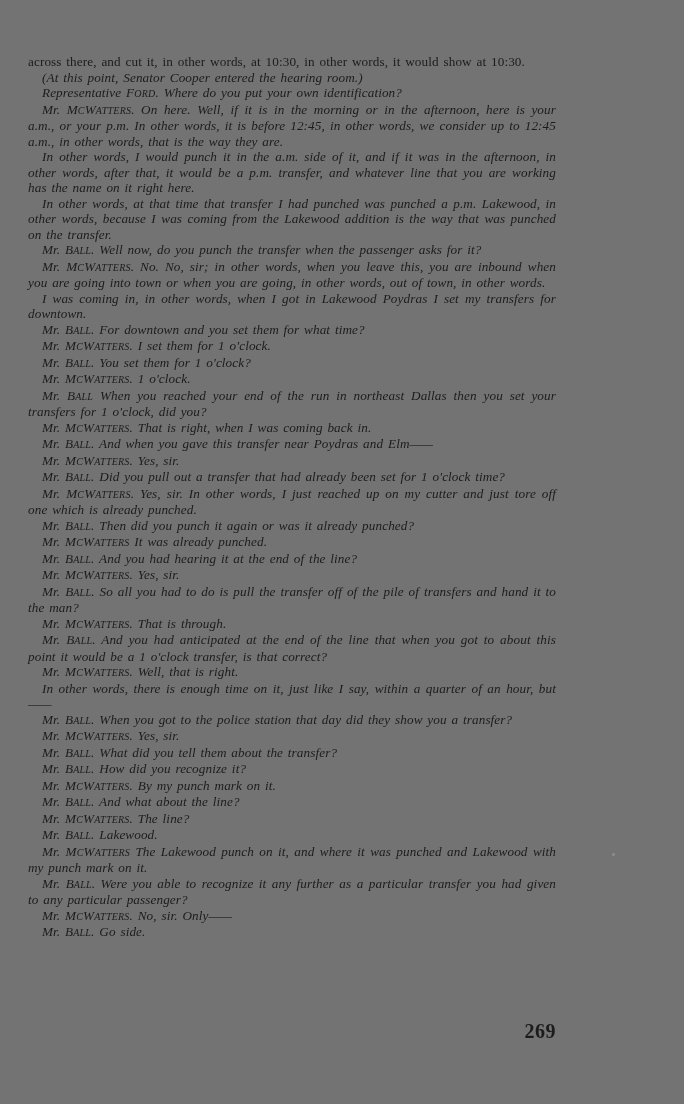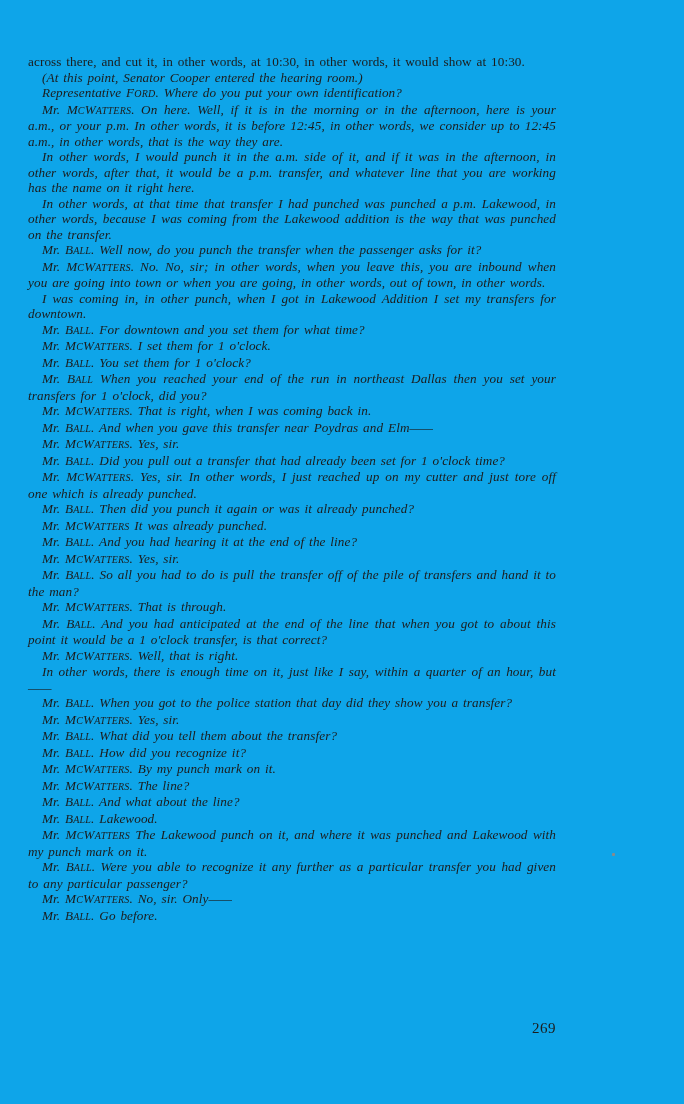--- a/index.html
+++ b/index.html
@@ -10,21 +10,21 @@
     width: 684px;
     height: 1104px;
     background: #ffffff;
     overflow: hidden;
     position: relative;
   }
   .page {
     position: relative;
     width: 684px;
     height: 1104px;
-    background: #0ea5e9;
+    background: #737373;
   }
   .text-block {
     position: absolute;
     left: 28px;
     top: 54px;
     width: 528px;
     color: #1c1c1c;
     font-family: "Liberation Serif", "DejaVu Serif", serif;
     font-size: 13.2px;
     line-height: 15.5px;
@@ -45,22 +45,22 @@
     letter-spacing: 0.2px;
   }
   .page-number {
     position: absolute;
     left: 28px;
     top: 1020px;
     width: 528px;
     text-align: right;
     color: #1c1c1c;
     font-family: "Liberation Serif", "DejaVu Serif", serif;
-    font-size: 15px;
-    font-weight: 400;
+    font-size: 20px;
+    font-weight: 700;
     letter-spacing: 0.5px;
   }
   .speck {
     position: absolute;
     left: 612px;
     top: 853px;
     width: 3px;
     height: 3px;
     background: #8a8a8a;
     border-radius: 1px;
@@ -72,47 +72,48 @@
 <div class="page">
   <div class="text-block" style="color: rgb(28, 28, 28);">
       <p class="para"><span>across there, and cut it, in other words, at 10:30, in other words, it would show at 10:30.</span></p>
       <p class="para indent"><span>(At this point, Senator Cooper entered the hearing room.)</span></p>
       <p class="para indent"><span>Representative </span><span class="speaker">F<span class="smcp">O</span><span class="smcp">R</span><span class="smcp">D</span></span><span>. Where do you put your own identification?</span></p>
       <p class="para indent"><span>Mr. </span><span class="speaker">M<span class="smcp">C</span>W<span class="smcp">A</span><span class="smcp">T</span><span class="smcp">T</span><span class="smcp">E</span><span class="smcp">R</span><span class="smcp">S</span></span><span>. On here.  Well, if it is in the morning or in the afternoon, here is your a.m., or your p.m.  In other words, it is before 12:45, in other words, we consider up to 12:45 a.m., in other words, that is the way they are.</span></p>
       <p class="para indent"><span>In other words, I would punch it in the a.m. side of it, and if it was in the afternoon, in other words, after that, it would be a p.m. transfer, and whatever line that you are working has the name on it right here.</span></p>
       <p class="para indent"><span>In other words, at that time that transfer I had punched was punched a p.m. Lakewood, in other words, because I was coming from the Lakewood addition is the way that was punched on the transfer.</span></p>
       <p class="para indent"><span>Mr. </span><span class="speaker">B<span class="smcp">A</span><span class="smcp">L</span><span class="smcp">L</span></span><span>. Well now, do you punch the transfer when the passenger asks for it?</span></p>
       <p class="para indent"><span>Mr. </span><span class="speaker">M<span class="smcp">C</span>W<span class="smcp">A</span><span class="smcp">T</span><span class="smcp">T</span><span class="smcp">E</span><span class="smcp">R</span><span class="smcp">S</span></span><span>. No.  No, sir; in other words, when you leave this, you are inbound when you are going into town or when you are going, in other words, out of town, in other words.</span></p>
-      <p class="para indent"><span>I was coming in, in other punch, when I got in Lakewood Addition I set my transfers for downtown.</span></p>
+      <p class="para indent"><span>I was coming in, in other words, when I got in Lakewood Poydras I set my transfers for downtown.</span></p>
       <p class="para indent"><span>Mr. </span><span class="speaker">B<span class="smcp">A</span><span class="smcp">L</span><span class="smcp">L</span></span><span>. For downtown and you set them for what time?</span></p>
       <p class="para indent"><span>Mr. </span><span class="speaker">M<span class="smcp">C</span>W<span class="smcp">A</span><span class="smcp">T</span><span class="smcp">T</span><span class="smcp">E</span><span class="smcp">R</span><span class="smcp">S</span></span><span>. I set them for 1 o'clock.</span></p>
       <p class="para indent"><span>Mr. </span><span class="speaker">B<span class="smcp">A</span><span class="smcp">L</span><span class="smcp">L</span></span><span>. You set them for 1 o'clock?</span></p>
+      <p class="para indent"><span>Mr. </span><span class="speaker">M<span class="smcp">C</span>W<span class="smcp">A</span><span class="smcp">T</span><span class="smcp">T</span><span class="smcp">E</span><span class="smcp">R</span><span class="smcp">S</span></span><span>. 1 o'clock.</span></p>
       <p class="para indent"><span>Mr. </span><span class="speaker">B<span class="smcp">A</span><span class="smcp">L</span><span class="smcp">L</span></span><span> When you reached your end of the run in northeast Dallas then you set your transfers for 1 o'clock, did you?</span></p>
       <p class="para indent"><span>Mr. </span><span class="speaker">M<span class="smcp">C</span>W<span class="smcp">A</span><span class="smcp">T</span><span class="smcp">T</span><span class="smcp">E</span><span class="smcp">R</span><span class="smcp">S</span></span><span>. That is right, when I was coming back in.</span></p>
       <p class="para indent"><span>Mr. </span><span class="speaker">B<span class="smcp">A</span><span class="smcp">L</span><span class="smcp">L</span></span><span>. And when you gave this transfer near Poydras and Elm——</span></p>
       <p class="para indent"><span>Mr. </span><span class="speaker">M<span class="smcp">C</span>W<span class="smcp">A</span><span class="smcp">T</span><span class="smcp">T</span><span class="smcp">E</span><span class="smcp">R</span><span class="smcp">S</span></span><span>. Yes, sir.</span></p>
       <p class="para indent"><span>Mr. </span><span class="speaker">B<span class="smcp">A</span><span class="smcp">L</span><span class="smcp">L</span></span><span>. Did you pull out a transfer that had already been set for 1 o'clock time?</span></p>
       <p class="para indent"><span>Mr. </span><span class="speaker">M<span class="smcp">C</span>W<span class="smcp">A</span><span class="smcp">T</span><span class="smcp">T</span><span class="smcp">E</span><span class="smcp">R</span><span class="smcp">S</span></span><span>. Yes, sir.  In other words, I just reached up on my cutter and just tore off one which is already punched.</span></p>
       <p class="para indent"><span>Mr. </span><span class="speaker">B<span class="smcp">A</span><span class="smcp">L</span><span class="smcp">L</span></span><span>. Then did you punch it again or was it already punched?</span></p>
       <p class="para indent"><span>Mr. </span><span class="speaker">M<span class="smcp">C</span>W<span class="smcp">A</span><span class="smcp">T</span><span class="smcp">T</span><span class="smcp">E</span><span class="smcp">R</span><span class="smcp">S</span></span><span> It was already punched.</span></p>
       <p class="para indent"><span>Mr. </span><span class="speaker">B<span class="smcp">A</span><span class="smcp">L</span><span class="smcp">L</span></span><span>. And you had hearing it at the end of the line?</span></p>
       <p class="para indent"><span>Mr. </span><span class="speaker">M<span class="smcp">C</span>W<span class="smcp">A</span><span class="smcp">T</span><span class="smcp">T</span><span class="smcp">E</span><span class="smcp">R</span><span class="smcp">S</span></span><span>. Yes, sir.</span></p>
       <p class="para indent"><span>Mr. </span><span class="speaker">B<span class="smcp">A</span><span class="smcp">L</span><span class="smcp">L</span></span><span>. So all you had to do is pull the transfer off of the pile of transfers and hand it to the man?</span></p>
       <p class="para indent"><span>Mr. </span><span class="speaker">M<span class="smcp">C</span>W<span class="smcp">A</span><span class="smcp">T</span><span class="smcp">T</span><span class="smcp">E</span><span class="smcp">R</span><span class="smcp">S</span></span><span>. That is through.</span></p>
       <p class="para indent"><span>Mr. </span><span class="speaker">B<span class="smcp">A</span><span class="smcp">L</span><span class="smcp">L</span></span><span>. And you had anticipated at the end of the line that when you got to about this point it would be a 1 o'clock transfer, is that correct?</span></p>
       <p class="para indent"><span>Mr. </span><span class="speaker">M<span class="smcp">C</span>W<span class="smcp">A</span><span class="smcp">T</span><span class="smcp">T</span><span class="smcp">E</span><span class="smcp">R</span><span class="smcp">S</span></span><span>. Well, that is right.</span></p>
       <p class="para indent"><span>In other words, there is enough time on it, just like I say, within a quarter of an hour, but——</span></p>
       <p class="para indent"><span>Mr. </span><span class="speaker">B<span class="smcp">A</span><span class="smcp">L</span><span class="smcp">L</span></span><span>. When you got to the police station that day did they show you a transfer?</span></p>
       <p class="para indent"><span>Mr. </span><span class="speaker">M<span class="smcp">C</span>W<span class="smcp">A</span><span class="smcp">T</span><span class="smcp">T</span><span class="smcp">E</span><span class="smcp">R</span><span class="smcp">S</span></span><span>. Yes, sir.</span></p>
       <p class="para indent"><span>Mr. </span><span class="speaker">B<span class="smcp">A</span><span class="smcp">L</span><span class="smcp">L</span></span><span>. What did you tell them about the transfer?</span></p>
       <p class="para indent"><span>Mr. </span><span class="speaker">B<span class="smcp">A</span><span class="smcp">L</span><span class="smcp">L</span></span><span>. How did you recognize it?</span></p>
       <p class="para indent"><span>Mr. </span><span class="speaker">M<span class="smcp">C</span>W<span class="smcp">A</span><span class="smcp">T</span><span class="smcp">T</span><span class="smcp">E</span><span class="smcp">R</span><span class="smcp">S</span></span><span>. By my punch mark on it.</span></p>
+      <p class="para indent"><span>Mr. </span><span class="speaker">B<span class="smcp">A</span><span class="smcp">L</span><span class="smcp">L</span></span><span>. And what about the line?</span></p>
       <p class="para indent"><span>Mr. </span><span class="speaker">M<span class="smcp">C</span>W<span class="smcp">A</span><span class="smcp">T</span><span class="smcp">T</span><span class="smcp">E</span><span class="smcp">R</span><span class="smcp">S</span></span><span>. The line?</span></p>
-      <p class="para indent"><span>Mr. </span><span class="speaker">B<span class="smcp">A</span><span class="smcp">L</span><span class="smcp">L</span></span><span>. And what about the line?</span></p>
       <p class="para indent"><span>Mr. </span><span class="speaker">B<span class="smcp">A</span><span class="smcp">L</span><span class="smcp">L</span></span><span>. Lakewood.</span></p>
       <p class="para indent"><span>Mr. </span><span class="speaker">M<span class="smcp">C</span>W<span class="smcp">A</span><span class="smcp">T</span><span class="smcp">T</span><span class="smcp">E</span><span class="smcp">R</span><span class="smcp">S</span></span><span> The Lakewood punch on it, and where it was punched and Lakewood with my punch mark on it.</span></p>
       <p class="para indent"><span>Mr. </span><span class="speaker">B<span class="smcp">A</span><span class="smcp">L</span><span class="smcp">L</span></span><span>. Were you able to recognize it any further as a particular transfer you had given to any particular passenger?</span></p>
       <p class="para indent"><span>Mr. </span><span class="speaker">M<span class="smcp">C</span>W<span class="smcp">A</span><span class="smcp">T</span><span class="smcp">T</span><span class="smcp">E</span><span class="smcp">R</span><span class="smcp">S</span></span><span>. No, sir.  Only——</span></p>
-      <p class="para indent"><span>Mr. </span><span class="speaker">B<span class="smcp">A</span><span class="smcp">L</span><span class="smcp">L</span></span><span>. Go before.</span></p>
+      <p class="para indent"><span>Mr. </span><span class="speaker">B<span class="smcp">A</span><span class="smcp">L</span><span class="smcp">L</span></span><span>. Go side.</span></p>
     </div>
   <div class="page-number">269</div>
   <div class="speck"></div>
 </div>
 
 </body></html>

